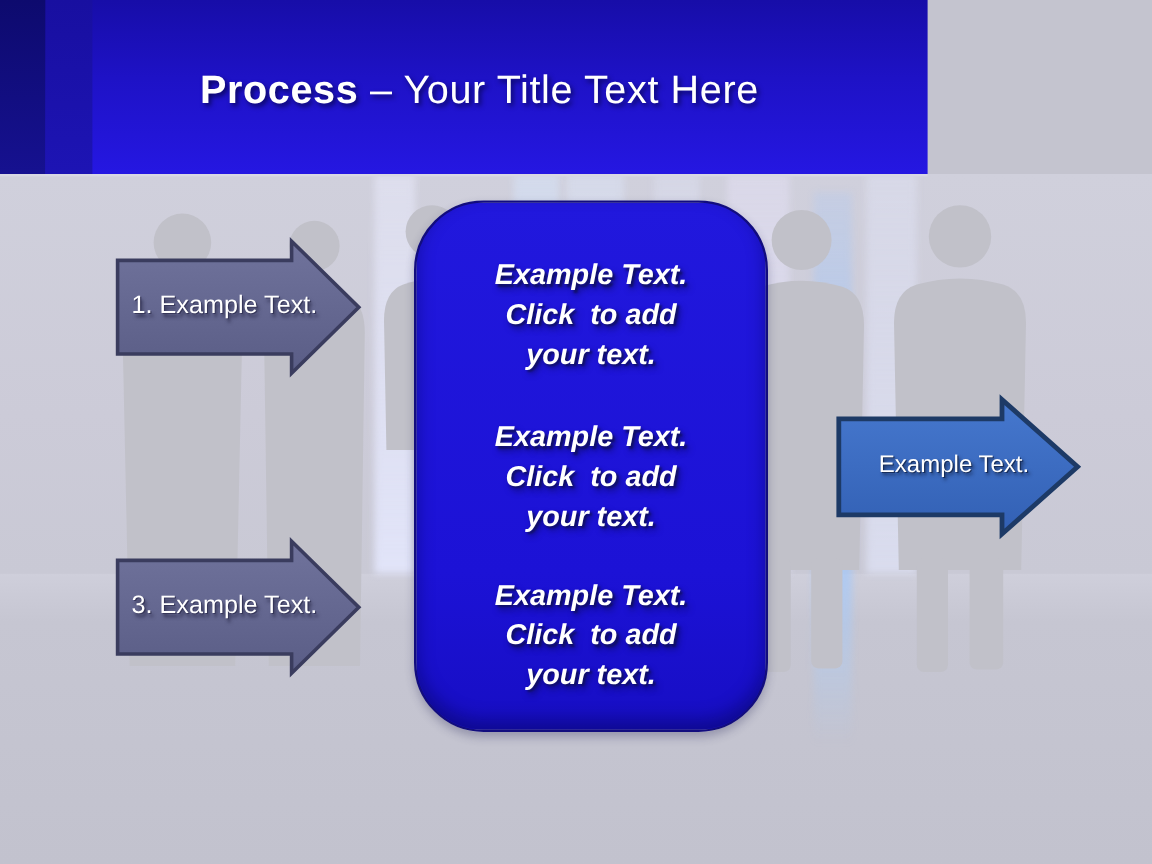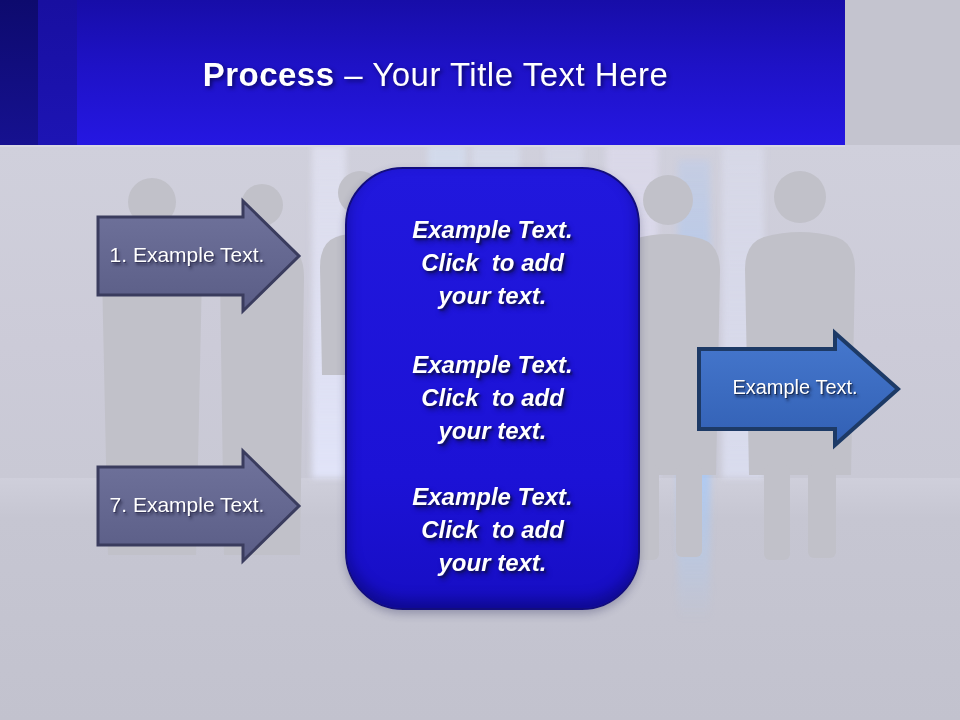--- a/index.html
+++ b/index.html
@@ -3,21 +3,21 @@
 <meta charset="utf-8">
 <style>
   html,body{margin:0;padding:0;}
   .slide{
     position:relative;width:960px;height:720px;overflow:hidden;
     background:#c4c4cf;
     font-family:"Liberation Sans", sans-serif;
   }
   
   .header{
-    position:absolute;left:0;top:0;width:845px;height:145px;
+    position:absolute;left:0;top:0;width:773px;height:145px;
     background:linear-gradient(180deg,#170da8 0%,#1e12c6 45%,#2517e2 100%);
     border-bottom:2px solid #d8d8e4;
     display:flex;align-items:center;justify-content:center;
     z-index:10;
   }
   .band1{position:absolute;left:0;top:0;width:38px;height:145px;
     background:linear-gradient(180deg,#0d0a6e,#161190);}
   .band2{position:absolute;left:38px;top:0;width:39px;height:145px;
     background:linear-gradient(180deg,#180fa0,#1d14b4);}
   .title{
@@ -126,21 +126,21 @@
       <path d="M2 18 H147 V2 L203 57 L147 112 V96 H2 Z" fill="url(#gA)" stroke="#3a3c5e" stroke-width="3" stroke-linejoin="miter"></path>
     </svg>
     <div class="step-label">1. Example Text.</div>
   </div>
 
 
   <div class="shape" style="left:96px;top:449px;width:206px;height:114px;">
     <svg width="206" height="114" viewBox="0 0 206 114">
       <path d="M2 18 H147 V2 L203 57 L147 112 V96 H2 Z" fill="url(#gA)" stroke="#3a3c5e" stroke-width="3" stroke-linejoin="miter"></path>
     </svg>
-    <div class="step-label">7. Example Text.</div>
+    <div class="step-label">3. Example Text.</div>
   </div>
 
   <div class="panel">
     <p>
         <span class="panel-line">Example Text.</span>
         <span class="panel-line">Click  to add</span>
         <span class="panel-line">your text.</span>
       </p>
     <p style="margin-top:36px;">
         <span class="panel-line">Example Text.</span>

